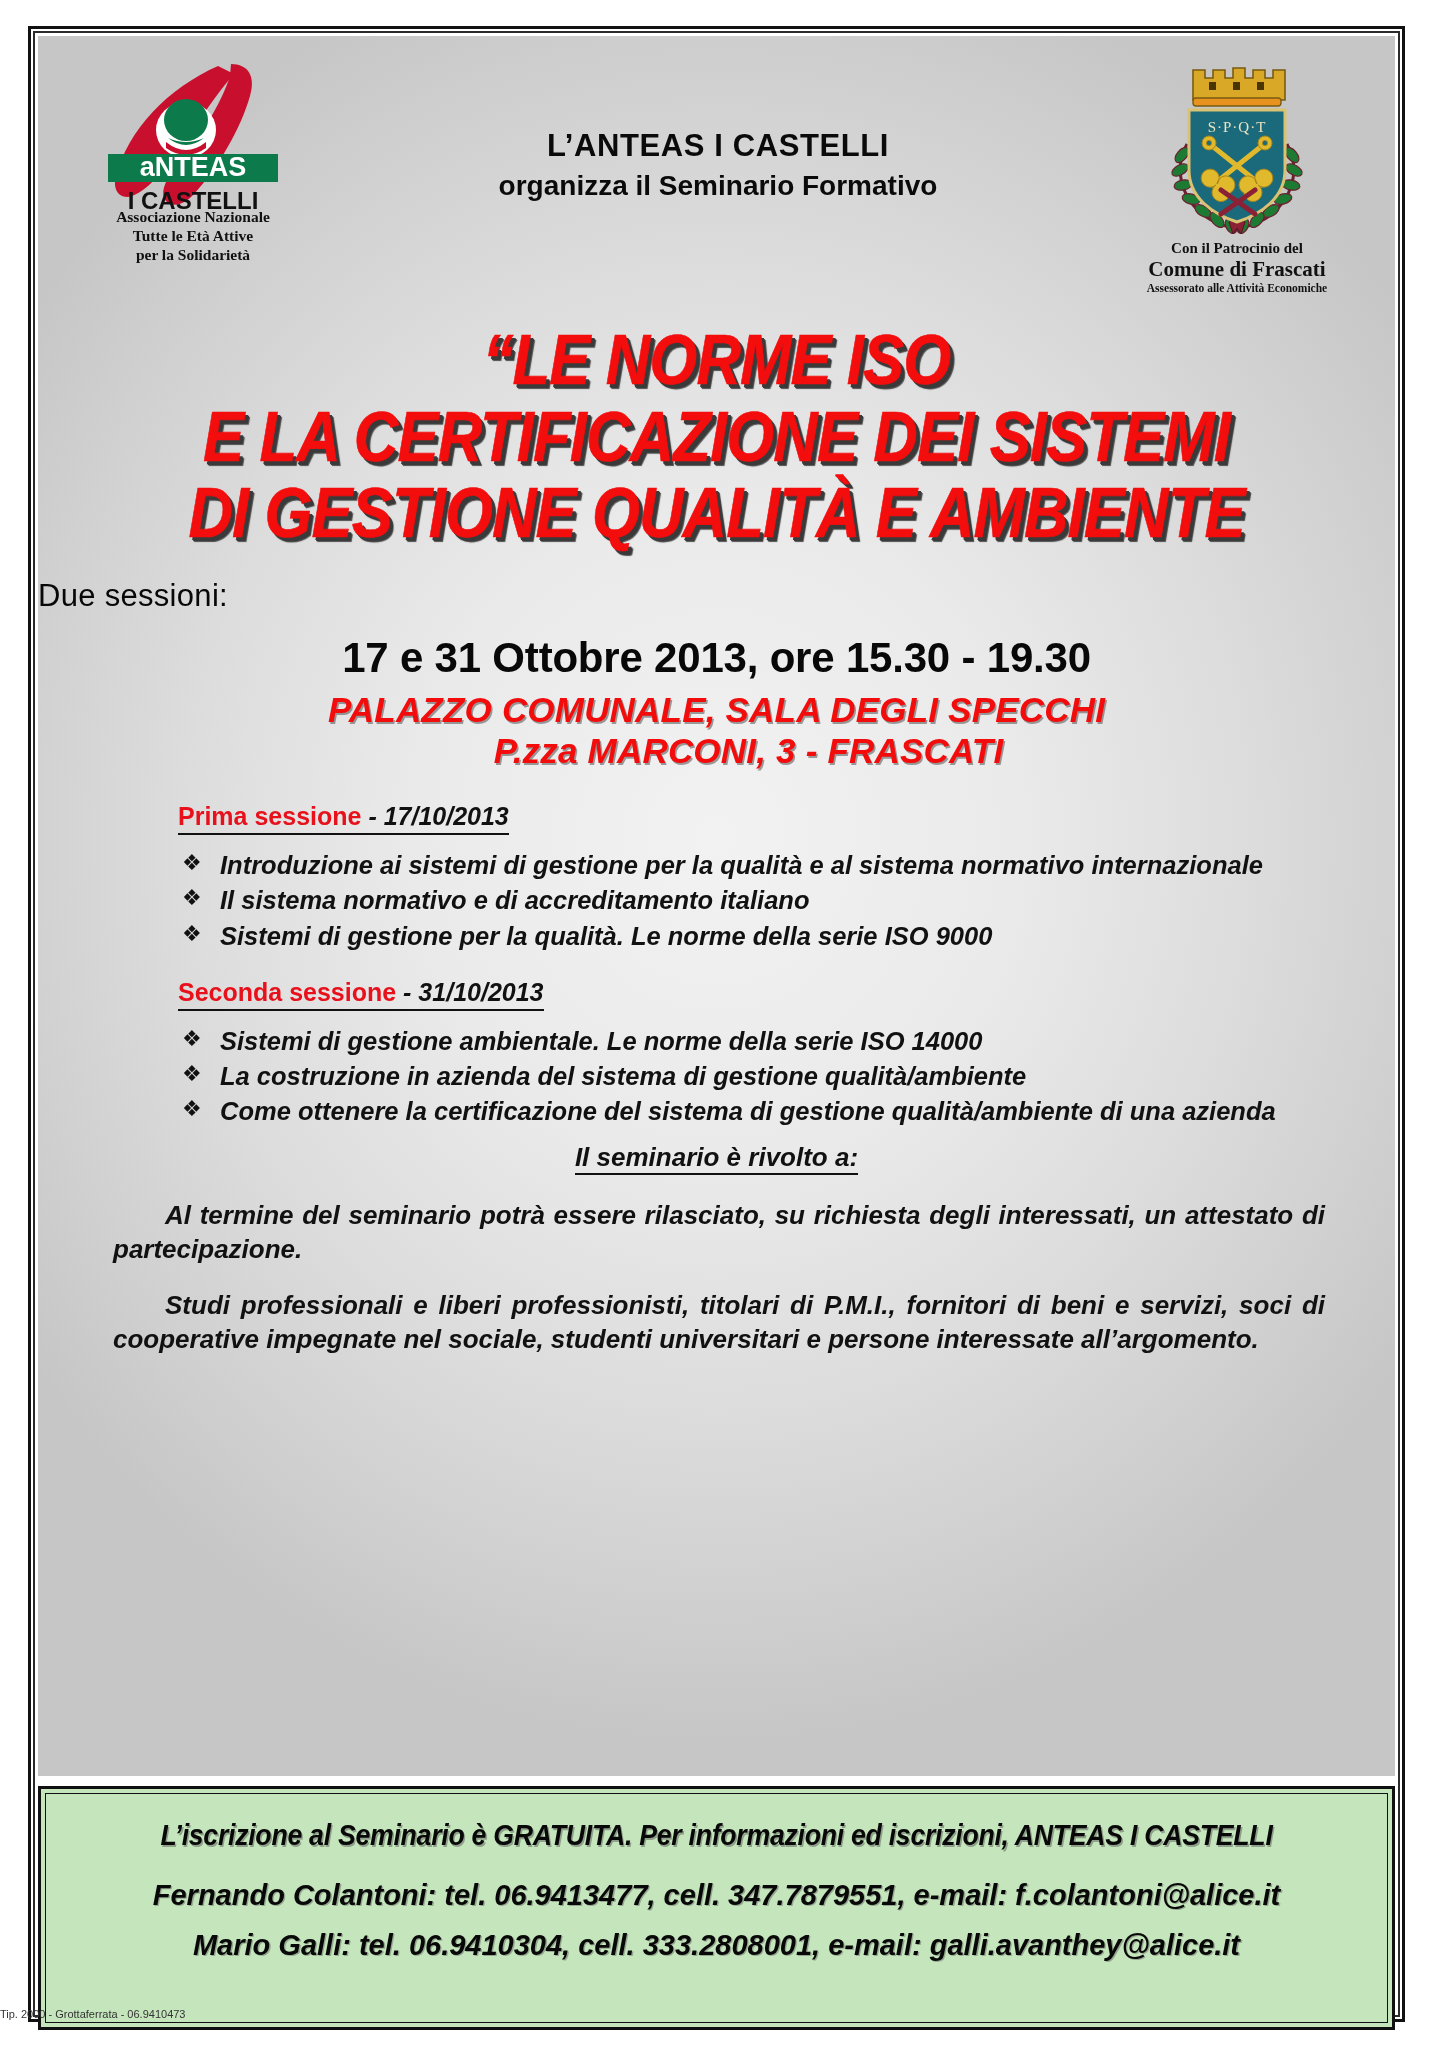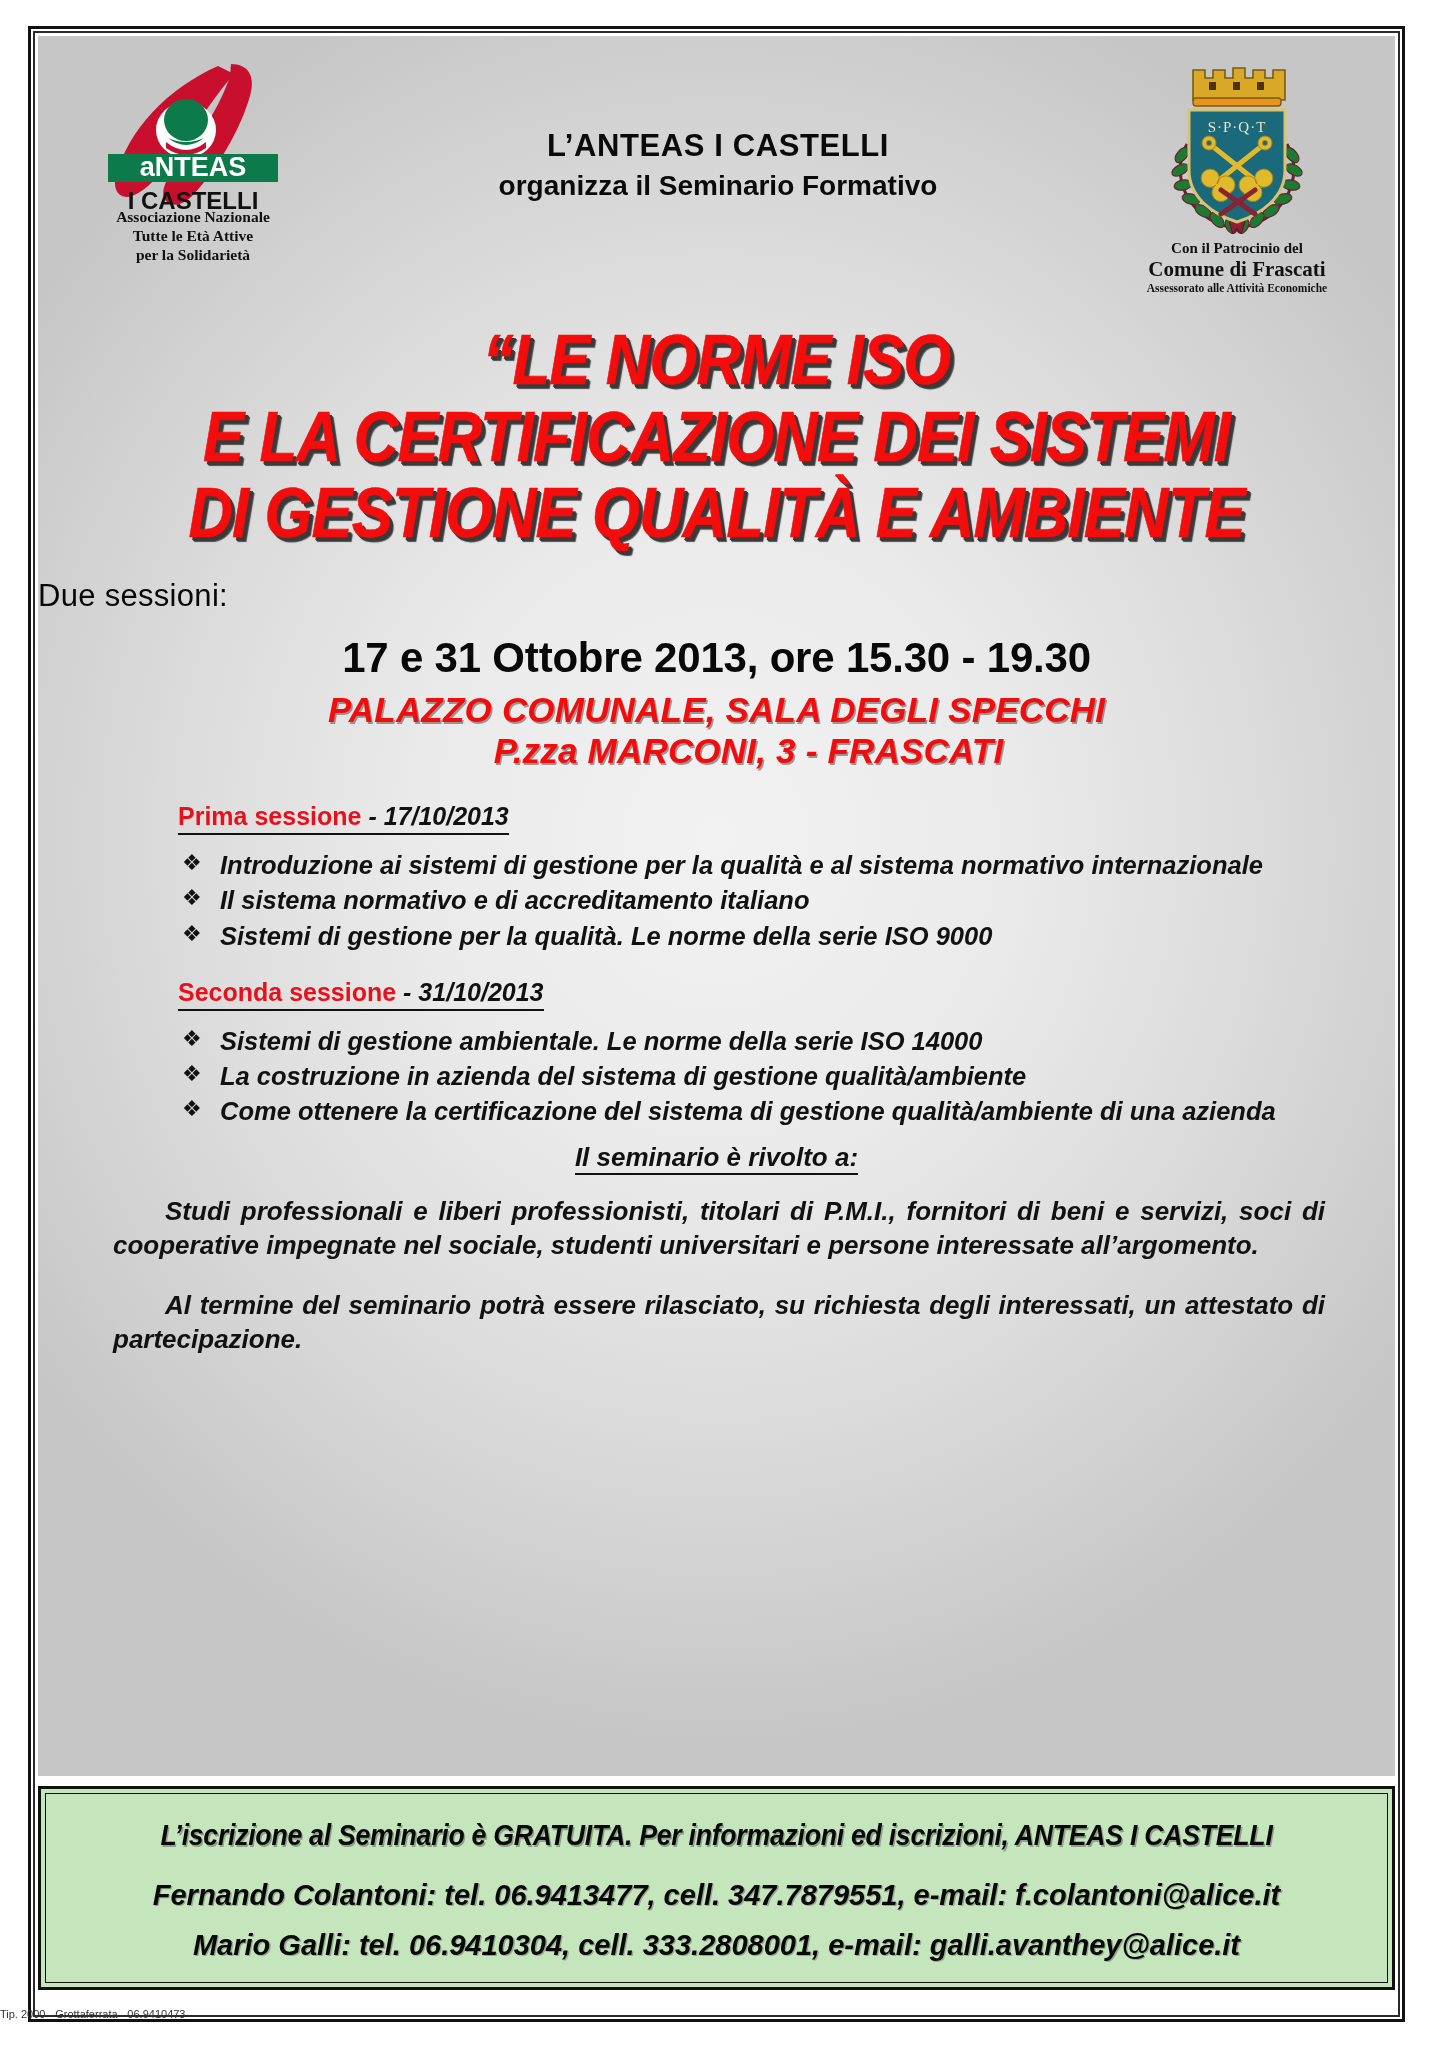--- a/index.html
+++ b/index.html
@@ -39,21 +39,21 @@
     left: 38px; top: 36px;
     width: 1357px; height: 1740px;
     box-sizing: border-box;
     background:
       radial-gradient(ellipse 62% 52% at 50% 46%, #f2f2f2 0%, #eaeaea 36%, #dcdcdc 64%, #cfcfcf 86%, #c6c6c6 100%);
   }
   
   .green-panel {
     position: absolute;
     left: 38px; top: 1786px;
-    width: 1357px; height: 204px;
+    width: 1357px; height: 244px;
     box-sizing: border-box;
     background: #c5e6bc;
     border: 3px solid #111;
   }
   .green-panel-inner {
     position: absolute;
     left: 4px; top: 4px; right: 4px; bottom: 4px;
     border: 1px solid #111;
     box-sizing: border-box;
   }
@@ -405,22 +405,22 @@
       </div>
       <ul class="bullets">
         <li><span class="bullet-glyph">❖</span><span>Sistemi di gestione ambientale. Le norme della serie ISO 14000</span></li>
         <li><span class="bullet-glyph">❖</span><span>La costruzione in azienda del sistema di gestione qualità/ambiente</span></li>
         <li><span class="bullet-glyph">❖</span><span>Come ottenere la certificazione del sistema di gestione qualità/ambiente di una azienda</span></li>
       </ul>
 
       <div class="rivolto">
         <span>Il seminario è rivolto a:</span>
       </div>
+      <div class="para p2">Al termine del seminario potrà essere rilasciato, su richiesta degli interessati, un attestato di partecipazione.</div>
       <div class="para p1">Studi professionali e liberi professionisti, titolari di P.M.I., fornitori di beni e servizi, soci di cooperative impegnate nel sociale, studenti universitari e persone interessate all’argomento.</div>
-      <div class="para p2">Al termine del seminario potrà essere rilasciato, su richiesta degli interessati, un attestato di partecipazione.</div>
     </div>
 
   </div>
 
   <div class="green-panel">
     <div class="green-panel-inner"></div>
     <div class="green-l1">L’iscrizione al Seminario è GRATUITA. Per informazioni ed iscrizioni, ANTEAS I CASTELLI</div>
     <div class="green-l2">Fernando Colantoni: tel. 06.9413477, cell. 347.7879551, e-mail: f.colantoni@alice.it</div>
     <div class="green-l3">Mario Galli: tel. 06.9410304, cell. 333.2808001, e-mail: galli.avanthey@alice.it</div>
   </div>

